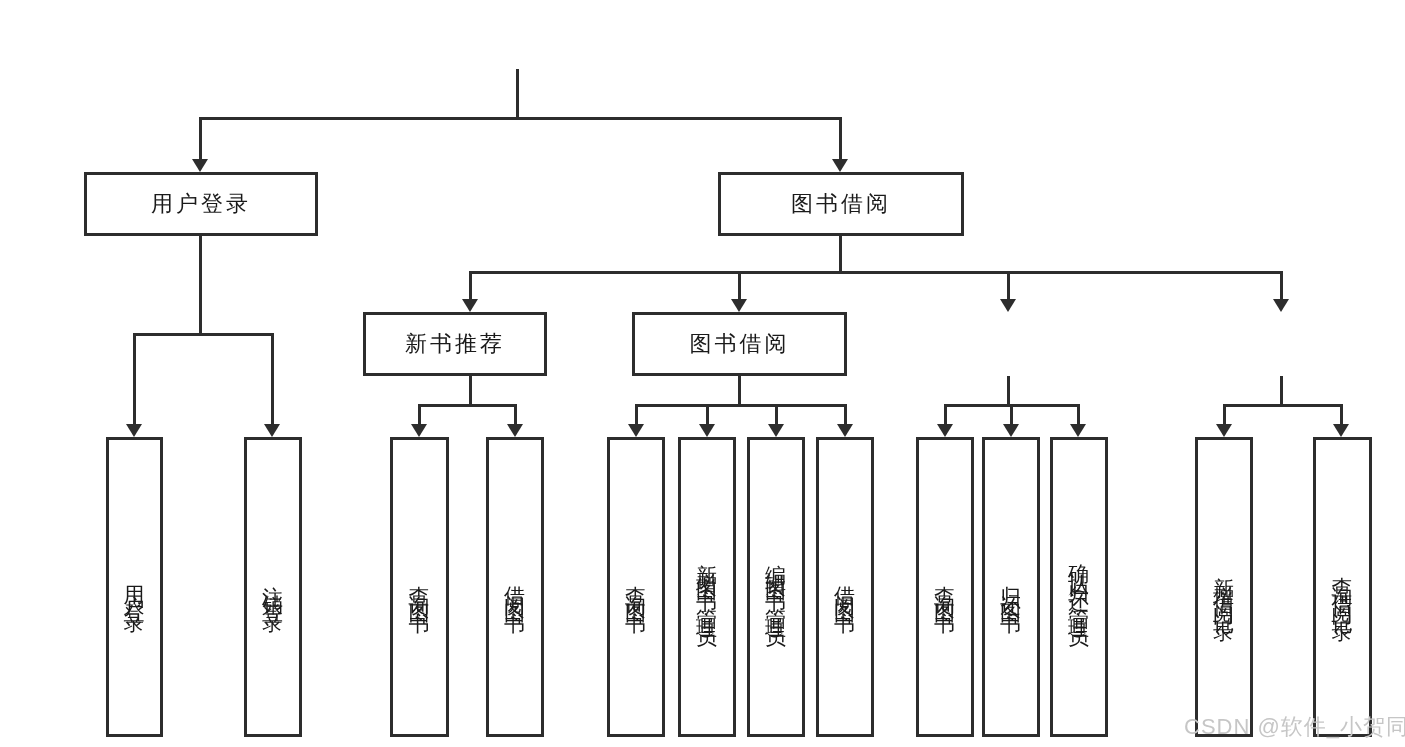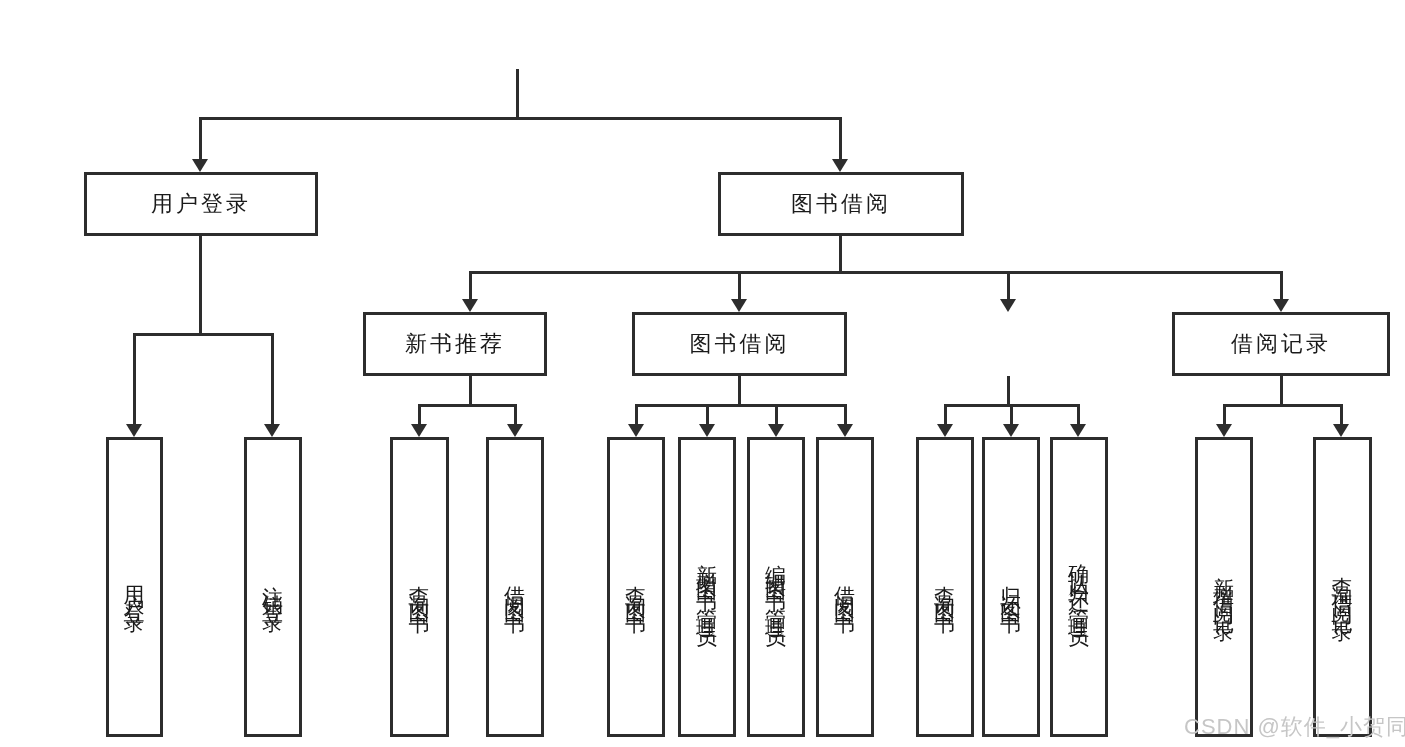--- a/index.html
+++ b/index.html
@@ -119,23 +119,20 @@
   <div class="box hbox" style="left:718px;top:172px;width:246px;height:64px">
     <span class="label">图书借阅</span>
   </div>
 
   <div class="box hbox" style="left:363px;top:312px;width:184px;height:64px">
     <span class="label">新书推荐</span>
   </div>
   <div class="box hbox" style="left:632px;top:312px;width:215px;height:64px">
     <span class="label">图书借阅</span>
   </div>
-  <div class="box hbox" style="left:1172px;top:312px;width:218px;height:64px">
-    <span class="label">借阅记录</span>
-  </div>
 
   <div class="box vbox" style="left:106px;top:437px;width:57px;height:300px">
     <span class="vtext">用户登录</span>
   </div>
   <div class="box vbox" style="left:244px;top:437px;width:58px;height:300px">
     <span class="vtext">注销登录</span>
   </div>
 
   <div class="box vbox" style="left:390px;top:437px;width:59px;height:300px">
     <span class="vtext">查询图书</span>

